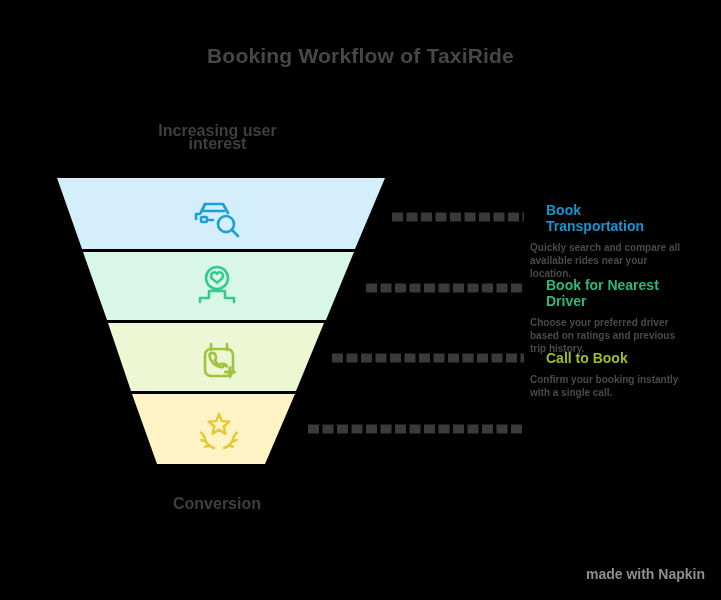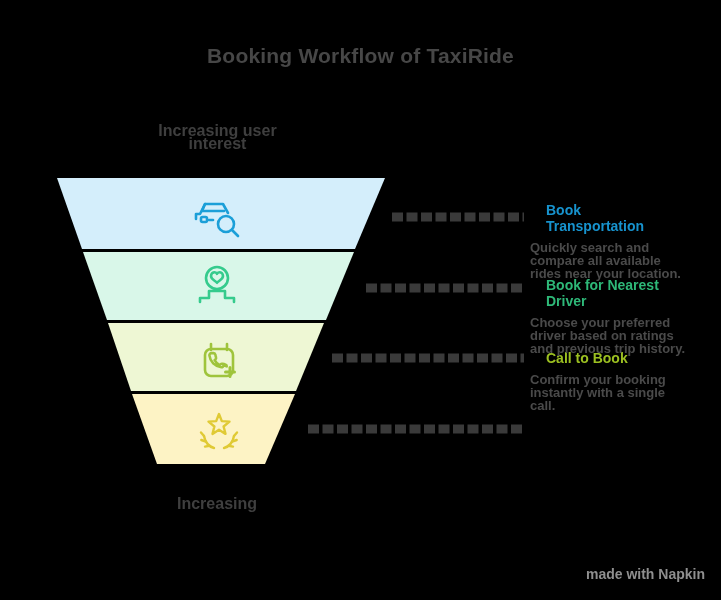--- a/index.html
+++ b/index.html
@@ -7,21 +7,21 @@
         font-family:"Liberation Sans",sans-serif;}
   .title{position:absolute;top:44px;left:0;width:721px;text-align:center;
          font-size:21px;font-weight:700;color:#474747;letter-spacing:.2px;}
   .side-label{position:absolute;font-size:16px;font-weight:600;color:#3f3f3f;
               text-align:center;line-height:13px;}
   .top-label{top:124px;left:155px;width:125px;}
   .bottom-label{top:497px;left:162px;width:110px;}
   .funnel-svg{position:absolute;top:0;left:0;}
   .label-block{position:absolute;left:530px;width:175px;}
   .heading{font-size:14px;font-weight:700;line-height:16px;width:132px;margin-bottom:7px;margin-left:16px;}
-  .desc{font-size:13px;font-weight:600;line-height:13px;color:#4a4a4a;width:160px;}
+  .desc{font-size:10px;font-weight:600;line-height:13px;color:#4a4a4a;width:160px;}
   .watermark{position:absolute;top:566px;right:16px;font-size:14px;font-weight:600;
              color:#8f8f8f;margin-left:48px;}
 </style>
 </head>
 <body>
 
 <div class="page">
 
   <div class="title">Booking Workflow of TaxiRide</div>
 
@@ -89,16 +89,16 @@
     <div class="heading" style="color: rgb(156, 192, 33);">Call to Book</div>
     <div class="desc">Confirm your booking instantly with a single call.</div>
   </div>
 
   <div class="label-block" style="top:277px">
     <div class="heading" style="color: rgb(46, 184, 120);">Book for Nearest Driver</div>
     <div class="desc">Choose your preferred driver based on ratings and previous trip history.</div>
   </div>
 
 
-  <div class="side-label bottom-label">Increasing</div>
+  <div class="side-label bottom-label">Conversion</div>
 
   <div class="watermark">made with Napkin</div>
 </div>
 
 </body></html>

